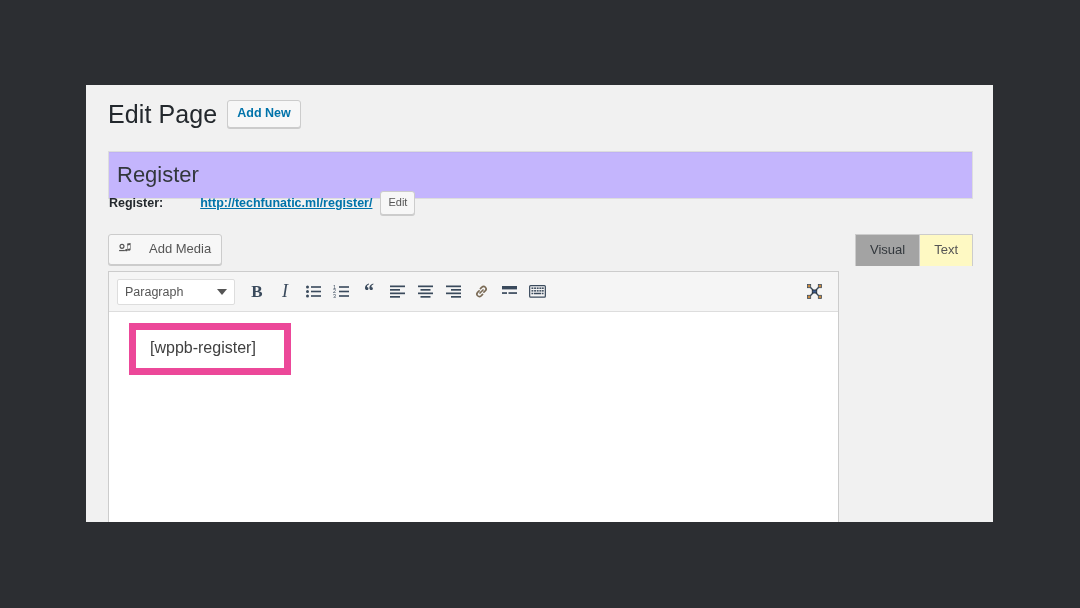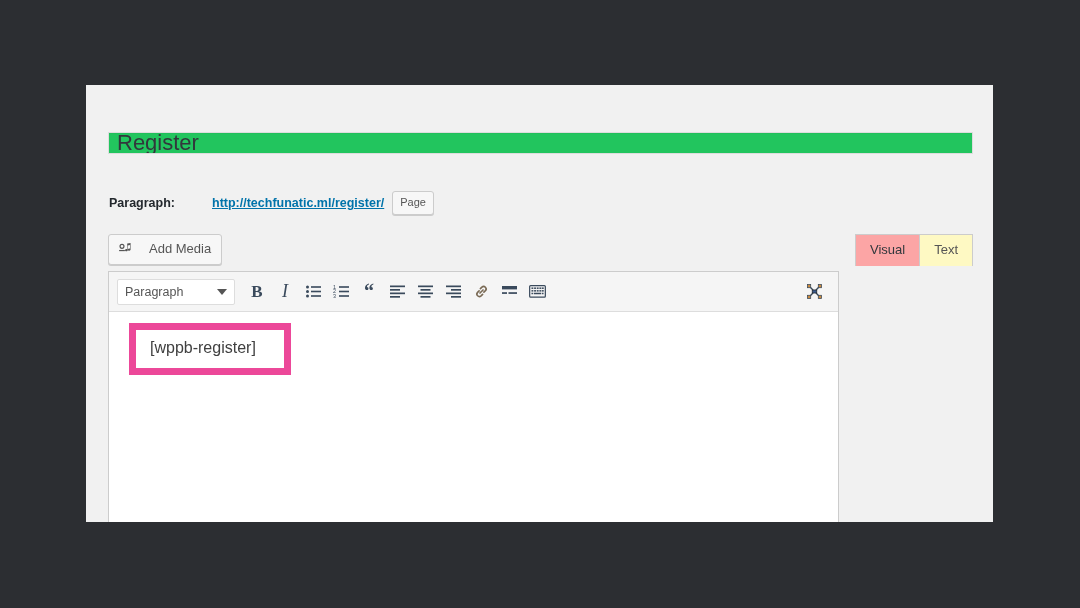--- a/index.html
+++ b/index.html
@@ -58,24 +58,24 @@
     line-height: 1.5;
     cursor: pointer;
     box-shadow: 0 1px 0 #ccc;
     white-space: nowrap;
   }
 
   
   .title-input {
     position: absolute;
     left: 22px;
-    top: 47px;
+    top: 66px;
     width: 865px;
-    height: 22px;
-    background: #22c55e;
+    height: 48px;
+    background: #c4b5fd;
     border: 1px solid #ddd;
     border-radius: 0;
     padding: 3px 8px;
     font-size: 22px;
     font-weight: 400;
     color: #32373c;
     font-family: "Liberation Sans", sans-serif;
     line-height: 30px;
     outline: none;
     box-shadow: inset 0 1px 1px rgba(0,0,0,.03);
@@ -162,21 +162,21 @@
     color: #555;
     border: 1px solid #ccc;
     border-bottom: none;
     background: #fef9c3;
     cursor: pointer;
     line-height: 1.5;
     position: relative;
     top: 1px;
   }
   .ed-tab.active {
-    background: #fca5a5;
+    background: #a3a3a3;
     color: #32373c;
     border-color: #ccc;
   }
   .ed-tab + .ed-tab { margin-left: -1px; }
 
   
   .editor-box {
     position: absolute;
     left: 0;
     top: 38px;
@@ -280,27 +280,31 @@
     background: #f1f1f1;
   }
 </style>
 </head>
 <body>
 
 <div id="stage">
 
   <div id="wp-panel">
 
+    <div class="heading-row">
+      <span class="page-title">Edit Page</span>
+      <span class="add-new-btn">Add New</span>
+    </div>
 
     <input class="title-input" type="text" value="Register" style="">
 
     <div class="permalink-row">
-      <span class="permalink-label">Paragraph:</span>
+      <span class="permalink-label">Register:</span>
       <span class="permalink-link">http://techfunatic.ml/register/</span>
-      <span class="edit-perma-btn">Page</span>
+      <span class="edit-perma-btn">Edit</span>
     </div>
 
     <div class="editor-wrap">
 
       <div class="media-bar">
         <div class="add-media-btn">
           <span class="icon-media">
             <svg width="16" height="16" viewBox="0 0 20 20">
               <path fill="#555" d="M5 3.5a3.2 3.2 0 1 0 0 6.4 3.2 3.2 0 0 0 0-6.4zm0 1.5a1.7 1.7 0 1 1 0 3.4A1.7 1.7 0 0 1 5 5z"></path>
               <path fill="#555" d="M1.4 11.2h7.2v1.5H1.4z"></path>

